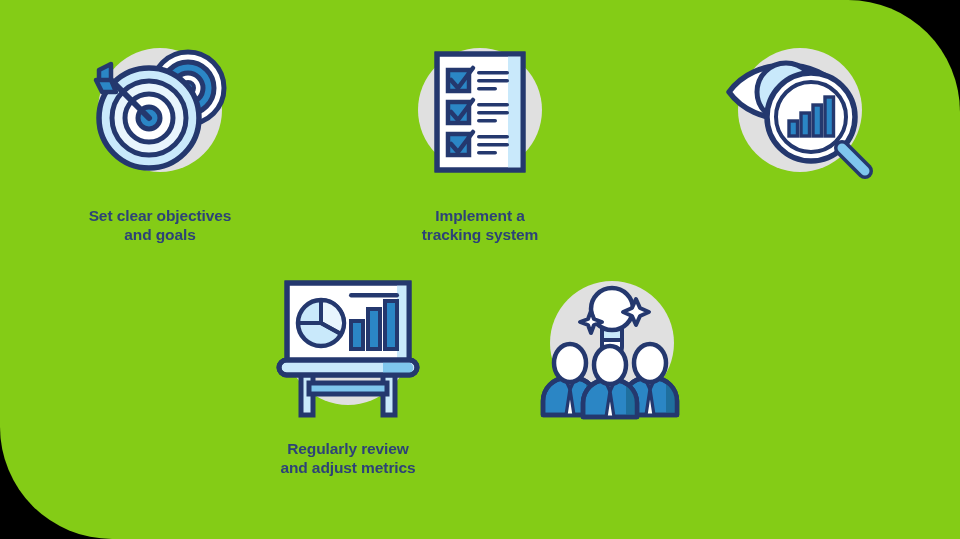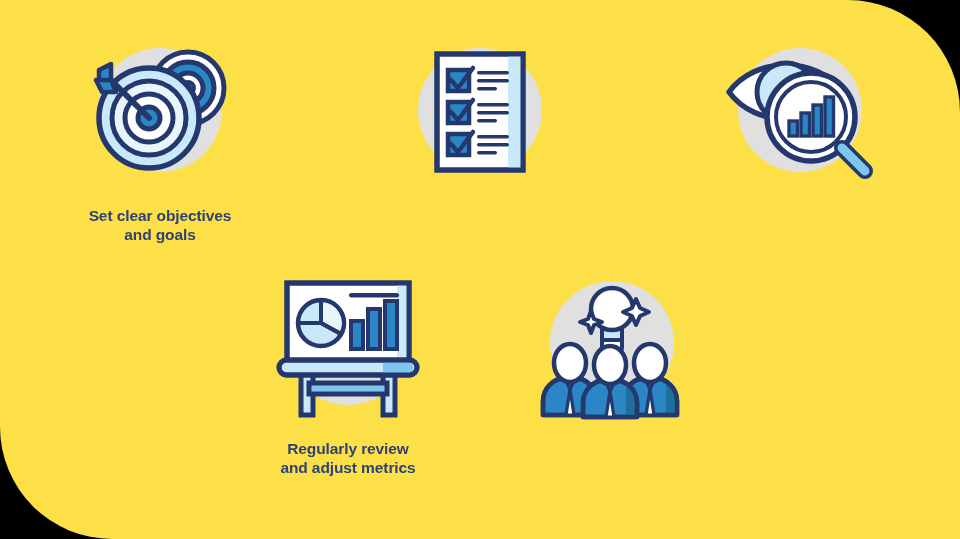--- a/index.html
+++ b/index.html
@@ -10,21 +10,21 @@
   body {
     width: 960px;
     height: 539px;
     overflow: hidden;
     font-family: "Liberation Sans", sans-serif;
   }
   .canvas {
     position: relative;
     width: 960px;
     height: 539px;
-    background: #fde047;
+    background: #84cc16;
     border-top-right-radius: 112px;
     border-bottom-left-radius: 112px;
     overflow: hidden;
   }
   .row {
     position: absolute;
     display: flex;
     justify-content: center;
     align-items: flex-start;
   }
@@ -125,20 +125,22 @@
           <rect x="72" y="63" width="32" height="3.6" rx="1.8" fill="#24386e"></rect>
           <rect x="72" y="71" width="20" height="3.6" rx="1.8" fill="#24386e"></rect>
 
           <rect x="43" y="86" width="21" height="21" fill="#2b86c5" stroke="#24386e" stroke-width="4.5"></rect>
           <path d="M46 96 L53 104 L68 84" fill="none" stroke="#24386e" stroke-width="4.5" stroke-linecap="round" stroke-linejoin="round"></path>
           <rect x="72" y="87" width="32" height="3.6" rx="1.8" fill="#24386e"></rect>
           <rect x="72" y="95" width="32" height="3.6" rx="1.8" fill="#24386e"></rect>
           <rect x="72" y="103" width="20" height="3.6" rx="1.8" fill="#24386e"></rect>
         </svg>
       </div>
+      <div class="label">Implement a
+tracking system</div>
     </div>
 
     <div class="card">
       <div class="icon-wrap">
         <svg width="150" height="140" viewBox="0 0 150 140">
           <circle cx="75" cy="62" r="62" fill="#e0e0e0"></circle>
 
           <path d="M4 44 C30 8, 92 8, 118 44 C92 80, 30 80, 4 44 Z" fill="#ffffff" stroke="#24386e" stroke-width="5.5" stroke-linejoin="round"></path>
           <circle cx="61" cy="44" r="29" fill="#c9e9fb" stroke="#24386e" stroke-width="5"></circle>
 

